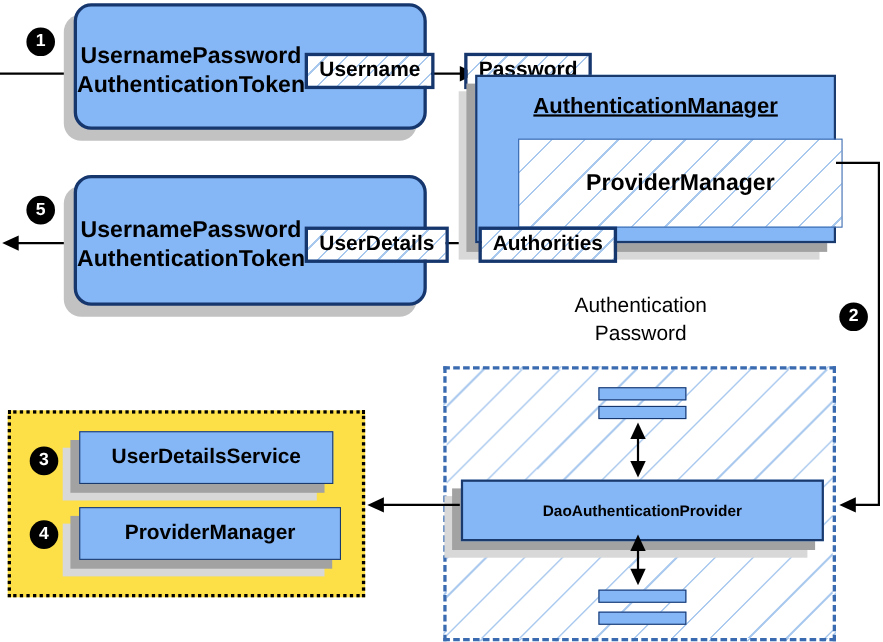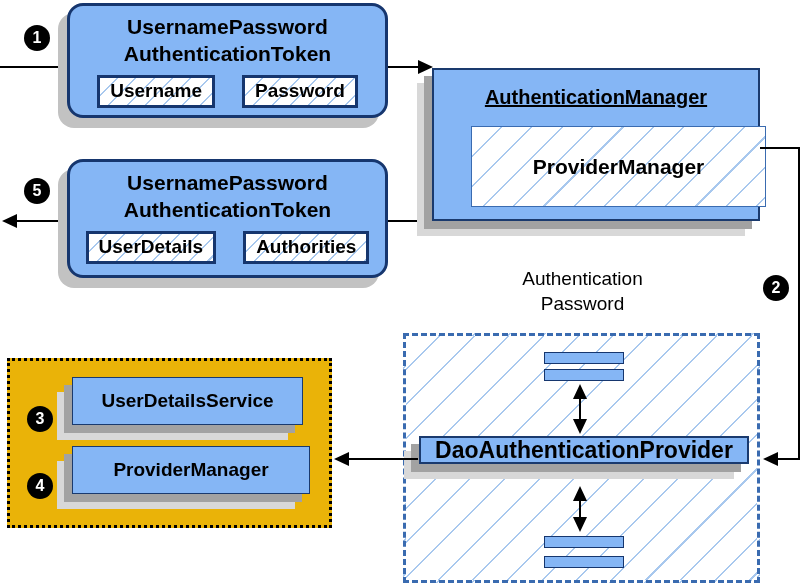--- a/index.html
+++ b/index.html
@@ -18,21 +18,21 @@
     position:relative;width:803px;height:584px;background:#ffffff;
     font-family:"Liberation Sans", sans-serif;color:#000;overflow:hidden;
   }
   #canvas *{box-sizing:border-box;}
   svg.connectors{position:absolute;left:0;top:0;pointer-events:none;}
   
   .token{
     position:absolute;background:var(--box-fill);
     border:3px solid var(--token-border);border-radius:16px;
     box-shadow:-9px 10px 0 var(--token-shadow);
-    display:flex;flex-direction:column;align-items:center;
+    display:flex;flex-direction:row;align-items:center;
   }
   .token-title{font-weight:bold;font-size:21px;line-height:27px;text-align:center;margin-top:7px;}
   .fields{display:flex;gap:27px;margin-top:8px;}
   .field{
     border:3px solid var(--token-border);
     background:repeating-linear-gradient(135deg,#ffffff 0px,#ffffff 11.5px,var(--hatch-line) 11.5px,var(--hatch-line) 13px);
     font-weight:bold;font-size:19px;padding:2px 10px 3px 10px;white-space:nowrap;
   }
   
   .shadow2{box-shadow:-8px 8px 0 var(--shadow-dark),-15px 15px 0 var(--shadow-light);}
@@ -55,28 +55,28 @@
   #providers-box{
     position:absolute;left:403px;top:333px;width:357px;height:250px;
     border:3px dashed var(--dashed-blue);
     background:repeating-linear-gradient(135deg,#ffffff 0px,#ffffff 23px,var(--hatch-line) 23px,var(--hatch-line) 24.5px);
   }
   .bar{
     position:absolute;left:138px;width:80px;height:12px;
     background:var(--box-fill);border:1px solid var(--token-border);
   }
   #dao-provider{
-    position:absolute;left:13px;top:100px;width:330px;height:28px;
+    position:absolute;left:13px;top:100px;width:330px;height:56px;
     background:var(--box-fill);border:2px solid var(--rect-border);
     display:flex;align-items:center;justify-content:center;
-    font-weight:bold;font-size:23px;
+    font-weight:bold;font-size:14px;
   }
   #beans-box{
-    position:absolute;left:7px;top:358px;width:325px;height:170px;
-    border:3px dotted #000000;background:#eab308;
+    position:absolute;left:7px;top:373px;width:325px;height:170px;
+    border:3px dotted #000000;background:#fde047;
   }
   .bean{
     position:absolute;left:62px;height:48px;
     background:var(--box-fill);border:1px solid var(--rect-border);
     display:flex;align-items:center;justify-content:center;
     font-weight:bold;font-size:19px;
   }
   #user-details-service{top:16px;width:231px;}
   #password-encoder{top:85px;width:238px;}
   .badge{

